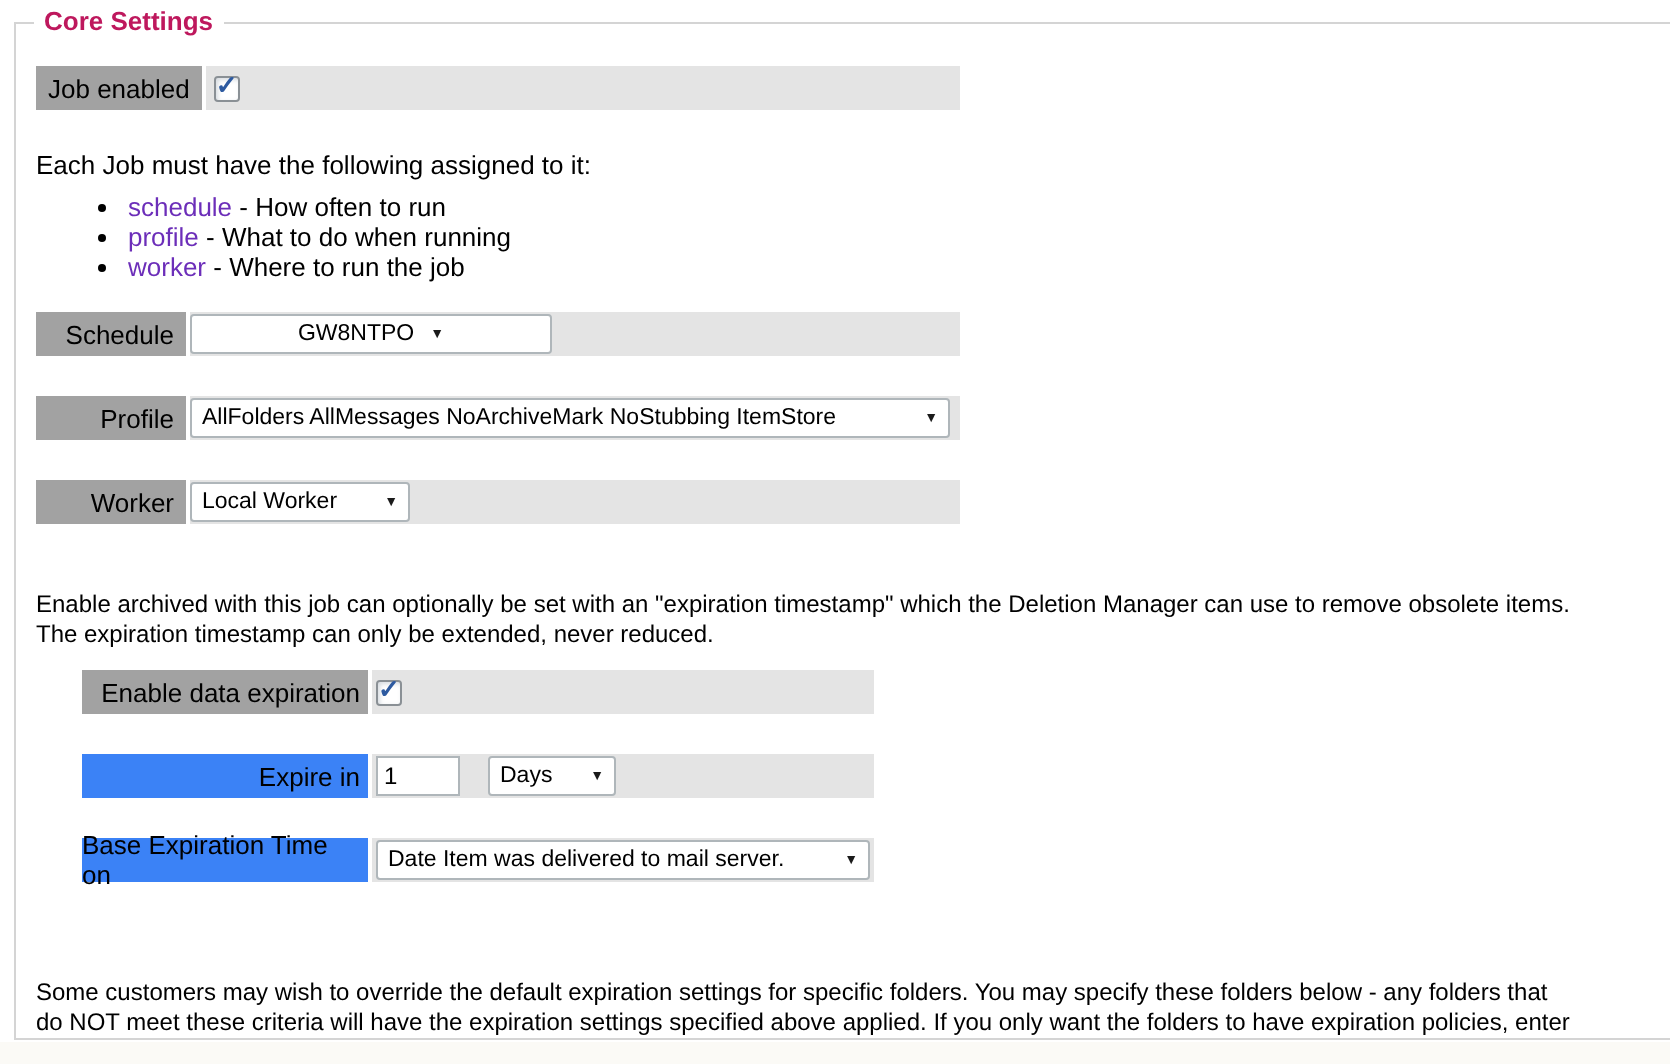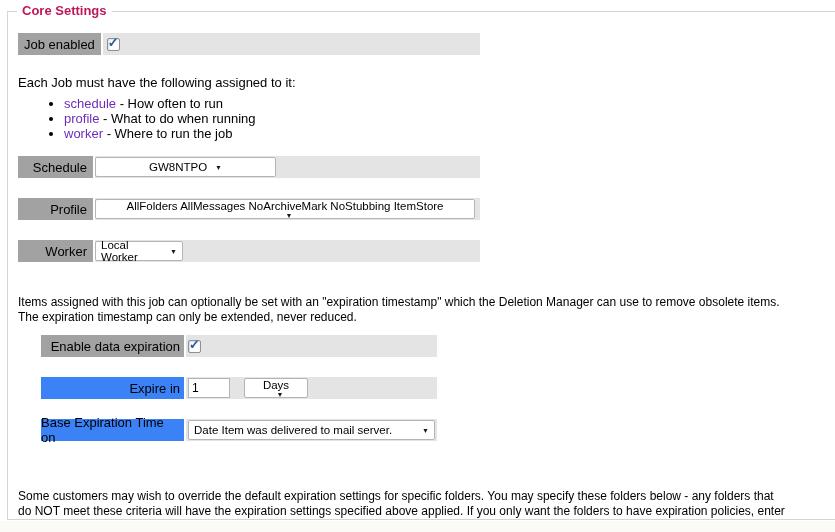--- a/index.html
+++ b/index.html
@@ -45,23 +45,23 @@
   
   .checkbox { width:13px; height:13px; background:#fff; border:1px solid #8a9095;
               border-radius:2px; position:relative; box-shadow:inset 1px 1px 2px rgba(90,110,130,.25); }
   .checkbox .check-icon { position:absolute; left:0px; top:-4px; font-size:13px;
               font-weight:bold; color:#2d5aa0; }
   .select { height:20px; background:#fff; border:1px solid #afb6ba; border-radius:2px;
             display:flex; align-items:center; justify-content:space-between;
             font-size:11.5px; padding:0 5px; cursor:default; }
   .select .chev { font-size:7px; color:#1a1a1a; margin-left:8px; }
   .select-schedule { width:181px;justify-content:center; }
-  .select-profile  { width:380px;flex-direction:column; }
-  .select-worker   { width:88px;justify-content:center; }
-  .select-unit     { width:64px; margin-left:14px;flex-direction:column; }
+  .select-profile  { width:380px; }
+  .select-worker   { width:110px; }
+  .select-unit     { width:64px; margin-left:14px; }
   .select-base     { flex:1; }
   input.txt { width:42px; height:20px; border:1px solid #afb6ba; font-size:12px;
               padding:1px 3px; font-family:"Liberation Sans", sans-serif; }
 
   .btn { margin-left:0; font-size:13px; height:22px; padding:1px 13px 3px;
          border:1px solid #777d80; border-radius:3px; color:#000;
          background:linear-gradient(#f4f4f4,#ebebeb 48%,#dddddd 52%,#cfcfcf);
          box-shadow:inset 0 1px 0 #fff; font-family:"Liberation Sans", sans-serif; cursor:pointer; }
 
   .page-bottom { position:absolute; top:521px; left:0; width:835px; height:11px; background:#fbfaf6; }
@@ -116,21 +116,21 @@
         <div class="lbl">Worker</div>
         <div class="ctl">
           <div class="select select-worker">
             <span>Local Worker</span>
             <span class="chev">▼</span>
           </div>
         </div>
       </div>
     </div>
 
-    <p class="note first">Items assigned with this job can optionally be set with an "expiration timestamp" which the Deletion Manager can use to remove obsolete items.
+    <p class="note first">Enable archived with this job can optionally be set with an "expiration timestamp" which the Deletion Manager can use to remove obsolete items.
 The expiration timestamp can only be extended, never reduced.</p>
 
     <div class="exp-table">
       <div class="hrow">
         <div class="lbl">Enable data expiration</div>
         <div class="ctl">
           <span class="checkbox">
               <span class="check-icon">✓</span>
             </span>
         </div>

